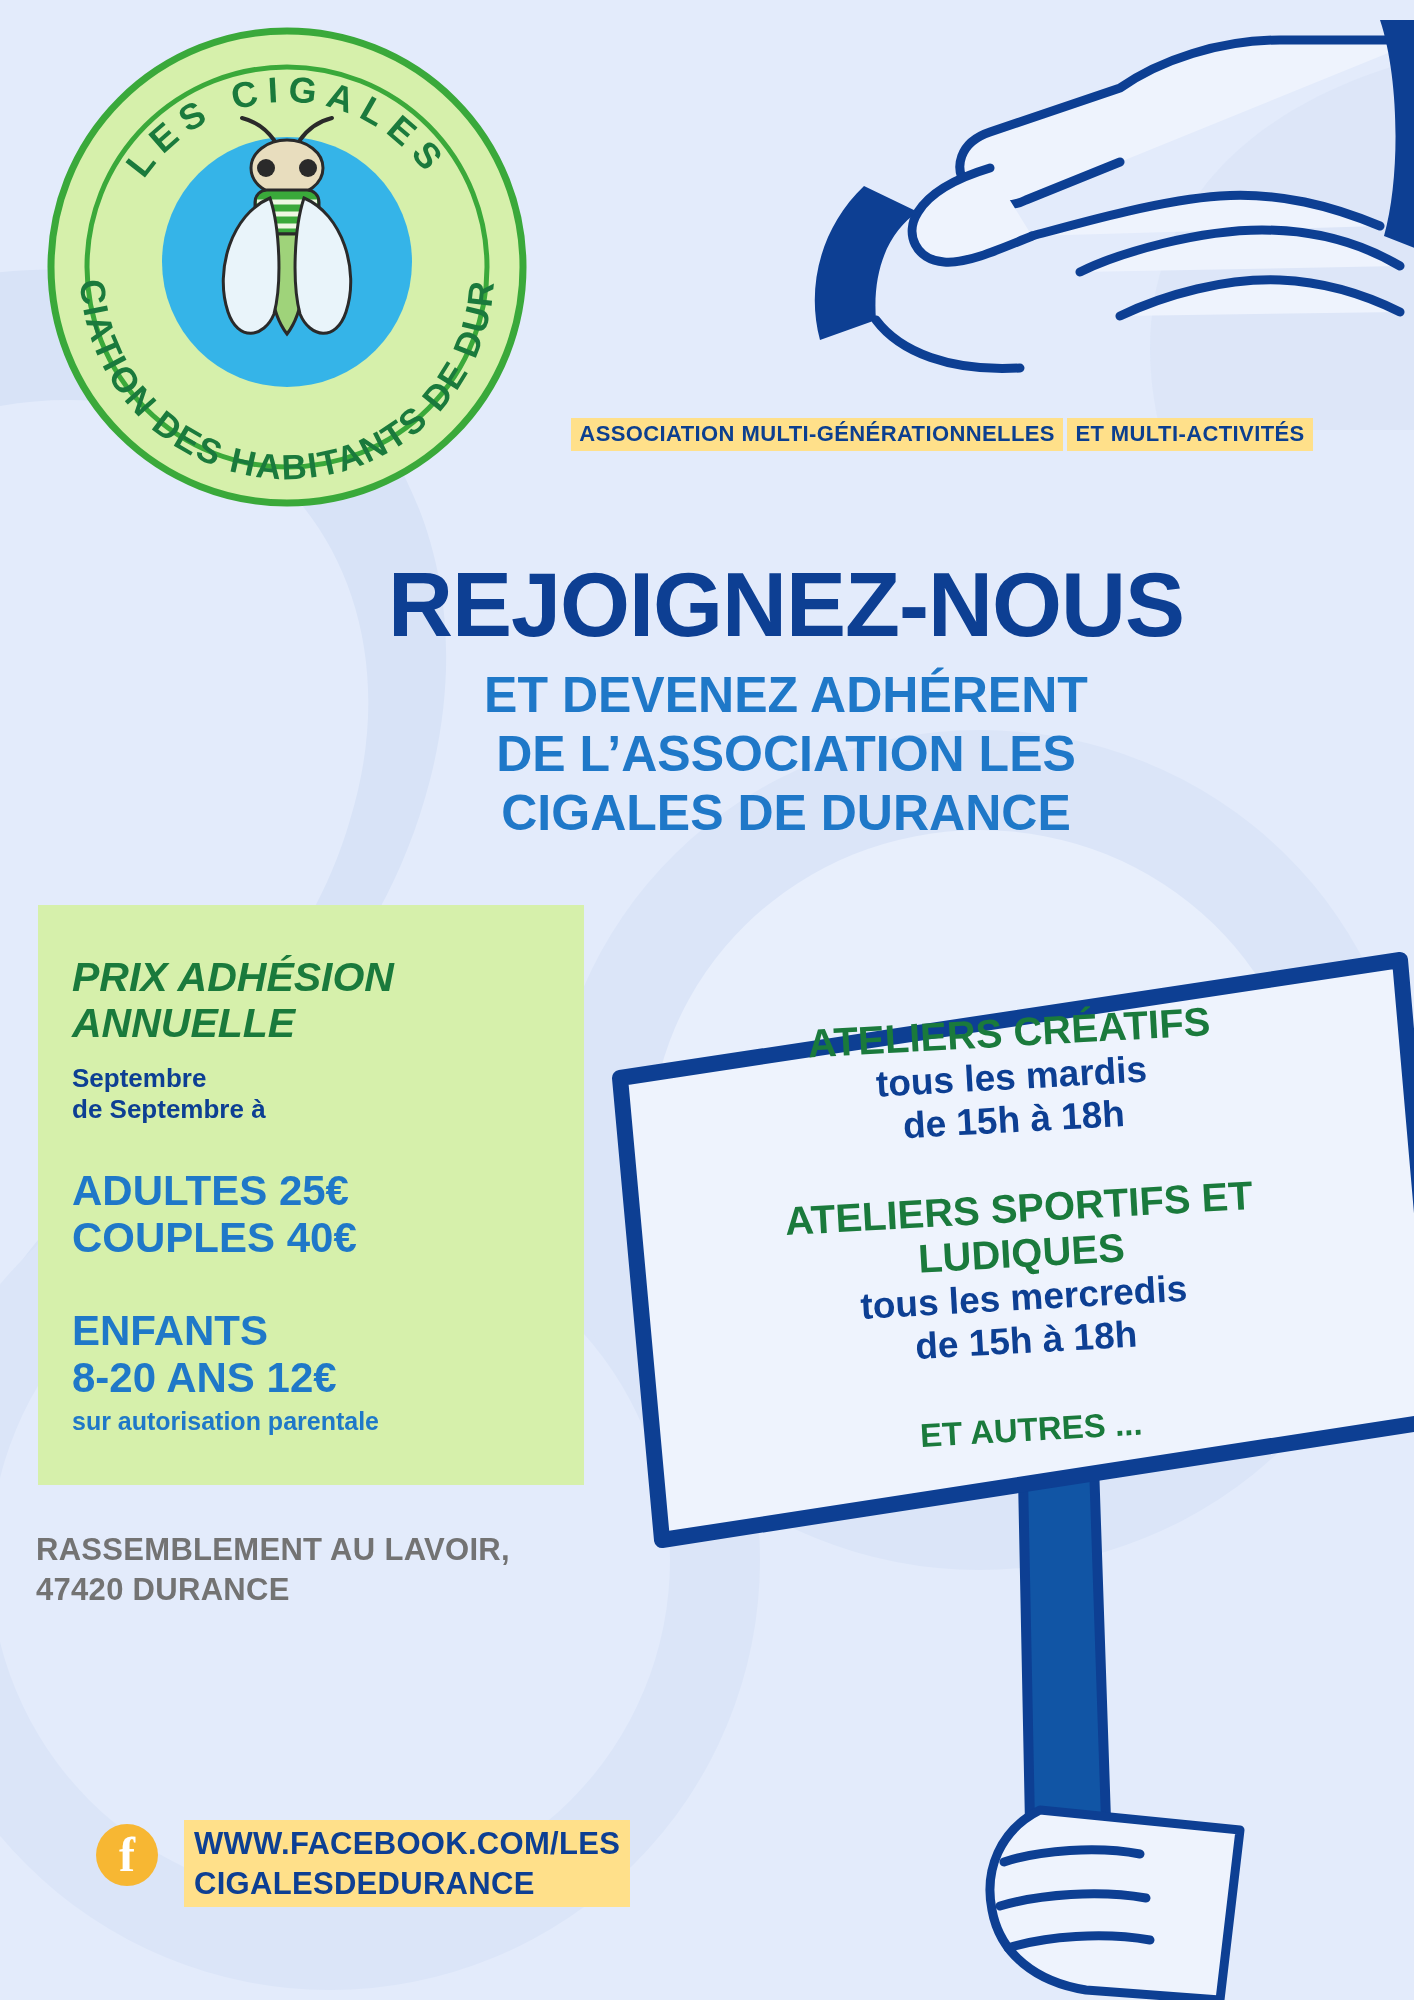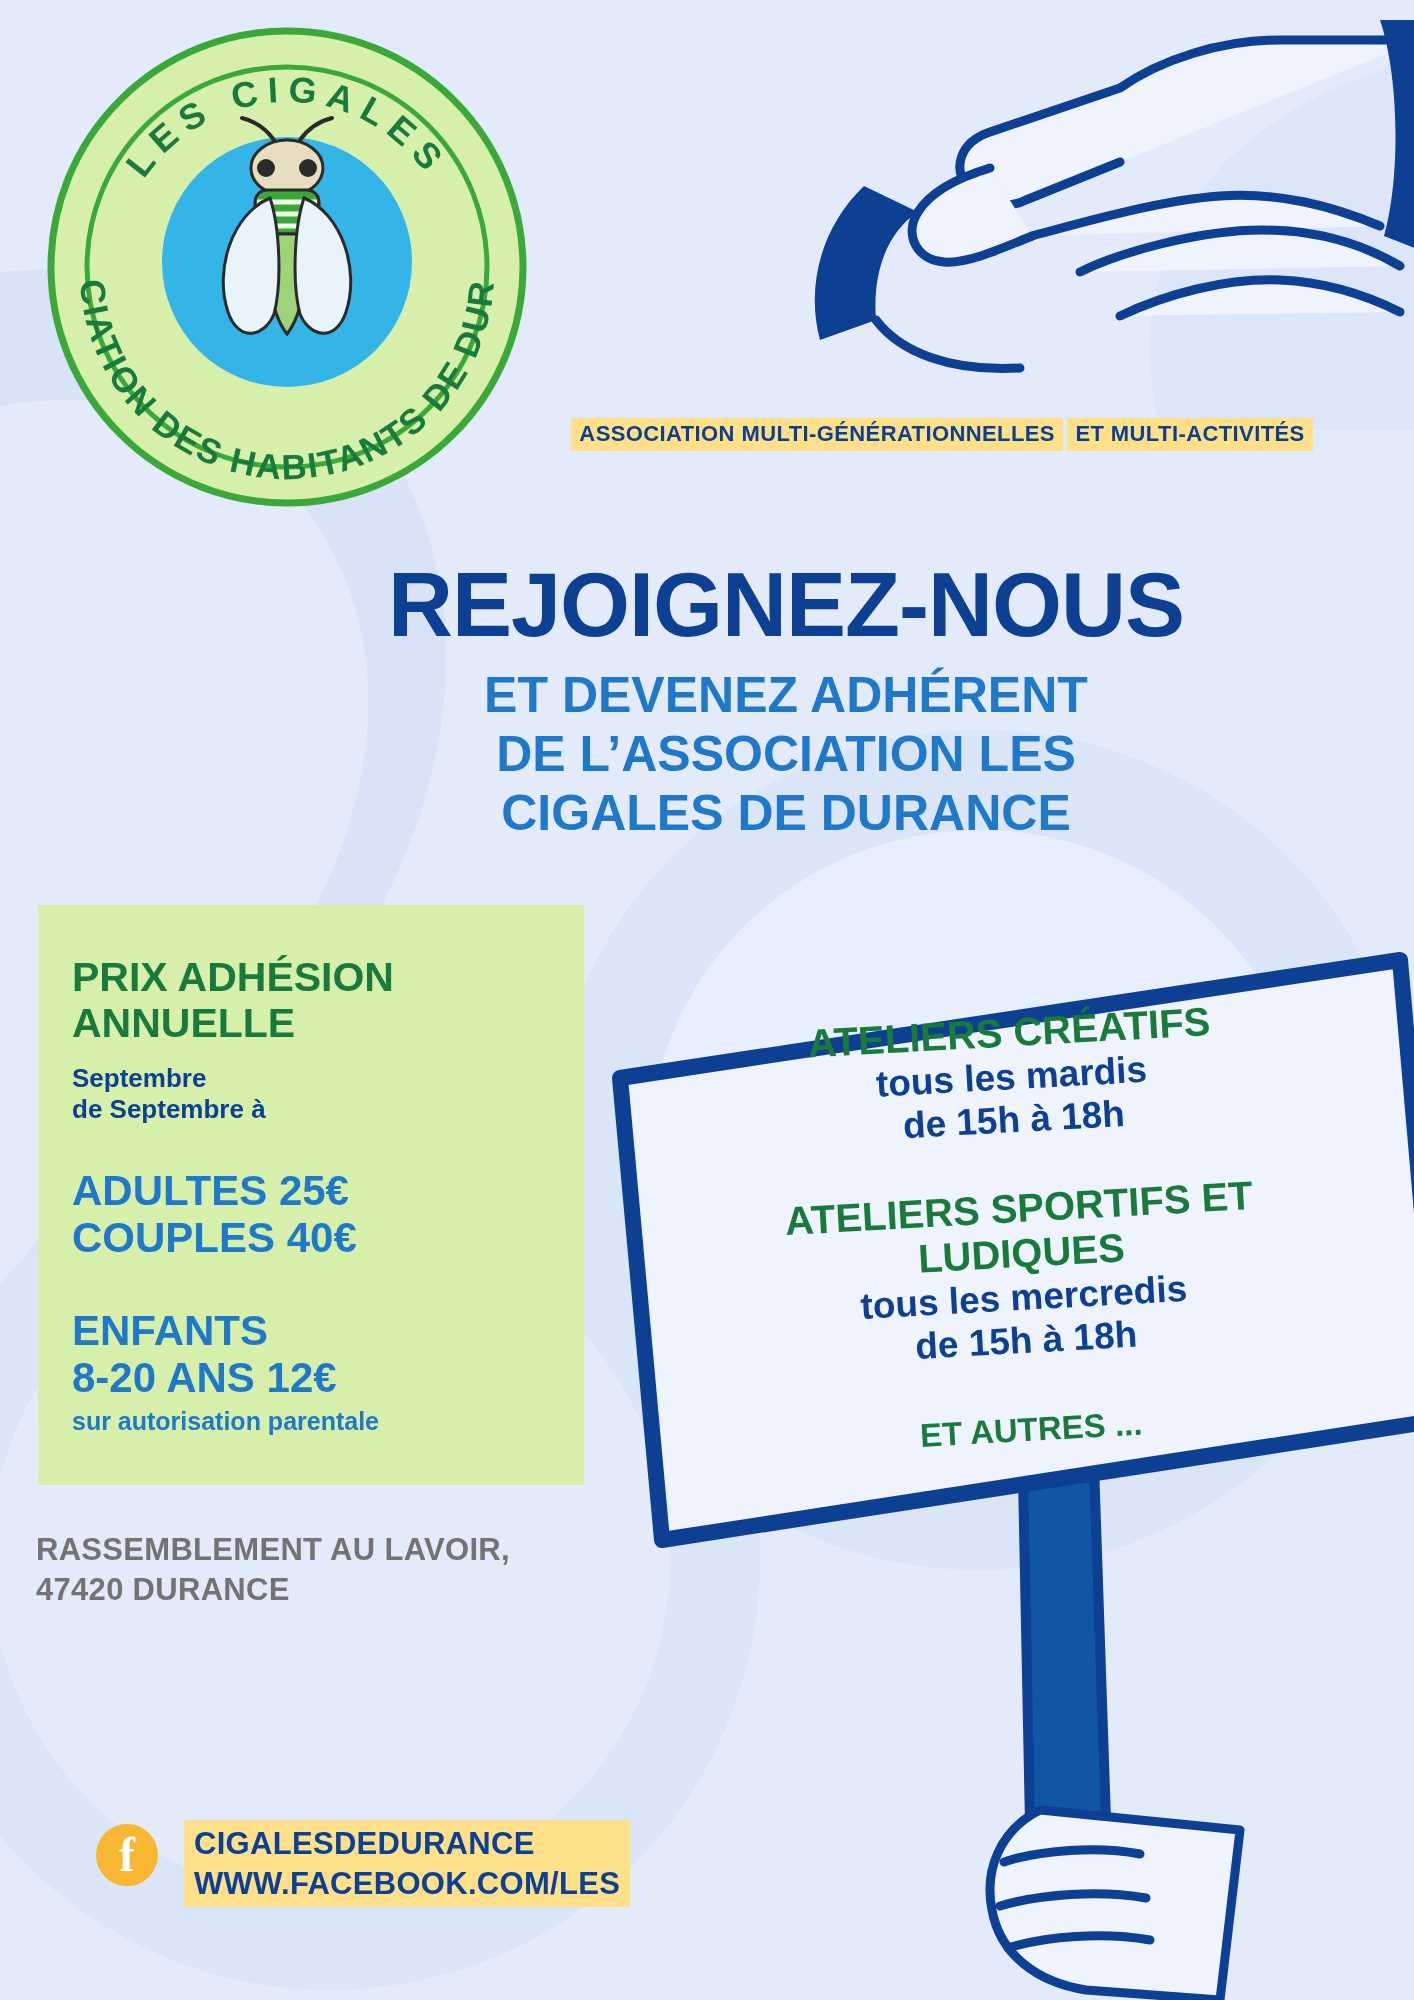--- a/index.html
+++ b/index.html
@@ -97,20 +97,21 @@
     background: #d6f0ab;
   }
   .pricebox-inner {
     padding: 50px 0 0 34px;
   }
   .price-title {
     color: #1a7a3c;
     font-weight: bold;
     font-size: 41px;
     line-height: 1.12;
+    font-style: italic;
   }
   .price-sub {
     color: #0d3f93;
     font-weight: bold;
     font-size: 26px;
     line-height: 1.2;
     margin-top: 16px;
   }
   .price-line {
     color: #1f78c8;
@@ -347,18 +348,18 @@
       <div class="act-sub">de 15h à 18h</div>
     </div>
     <div class="act-more">ET AUTRES ...</div>
   </div>
 
   <div class="fb">
     <div class="fb-icon">
       <div class="f">f</div>
     </div>
     <div class="fb-url">
+      <div>WWW.FACEBOOK.COM/LES</div>
       <div>CIGALESDEDURANCE</div>
-      <div>WWW.FACEBOOK.COM/LES</div>
     </div>
   </div>
 
 </div>
 
 </body></html>

